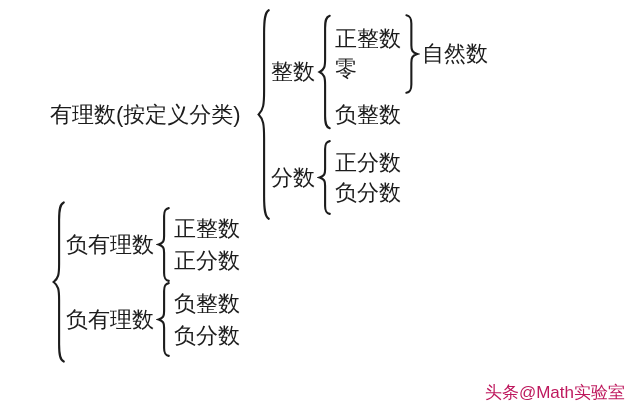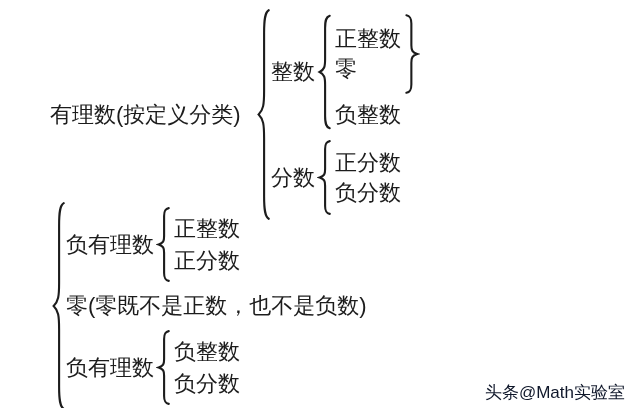--- a/index.html
+++ b/index.html
@@ -22,21 +22,21 @@
   .brace-big{width:15px;margin:-7px 0 -7px 1px;}
   .brace-inner{width:15px;margin:0 3px 0 2px;}
   .brace-nat{width:16px;margin:0 2px 0 3px;}
   .w66{width:66px;}
   .group-fraction{margin-top:10px;}
   .neg-cell{margin-top:6px;}
   .t2 .cell{height:32px;}
   .zero-line{height:38px;margin:5px 0;display:flex;align-items:center;white-space:nowrap;}
   .watermark{
     position:absolute;right:14px;bottom:7px;font-size:17px;
-    color:#0f172a;text-shadow:1px 1px 0 #ffffff;white-space:nowrap;
+    color:#be185d;text-shadow:1px 1px 0 #ffffff;white-space:nowrap;
   }
 </style>
 </head>
 <body>
 
 <div class="stage">
 
   <div class="tree tree-definition">
     <div class="root-label">有理数(按定义分类)</div>
 
@@ -59,20 +59,21 @@
           <div class="row">
             <div class="col w66">
               <div class="cell">正整数</div>
               <div class="cell">零</div>
             </div>
             <span class="brace brace-nat">
               <svg viewBox="0 0 20 100" preserveAspectRatio="none">
                 <path d="M3 1.5 C8 2.5 9.2 5.5 9.2 12 L9.2 39 C9.2 45.5 10.2 47.8 16.5 50 C10.2 52.2 9.2 54.5 9.2 61 L9.2 88 C9.2 94.5 8 97.5 3 98.5" fill="none" stroke="#1c1c1c" stroke-width="2.1" stroke-linecap="round" vector-effect="non-scaling-stroke"></path>
               </svg>
             </span>
+            <div class="node">自然数</div>
           </div>
           <div class="cell w66 neg-cell">负整数</div>
         </div>
       </div>
 
       <div class="row group-fraction">
         <div class="node">分数</div>
         <span class="brace brace-inner">
           <svg viewBox="0 0 20 100" preserveAspectRatio="none">
             <path d="M17 1.5 C12 2.5 10.8 5.5 10.8 12 L10.8 39 C10.8 45.5 9.8 47.8 3.5 50 C9.8 52.2 10.8 54.5 10.8 61 L10.8 88 C10.8 94.5 12 97.5 17 98.5" fill="none" stroke="#1c1c1c" stroke-width="2.1" stroke-linecap="round" vector-effect="non-scaling-stroke"></path>
@@ -102,21 +103,20 @@
           <svg viewBox="0 0 20 100" preserveAspectRatio="none">
             <path d="M17 1.5 C12 2.5 10.8 5.5 10.8 12 L10.8 39 C10.8 45.5 9.8 47.8 3.5 50 C9.8 52.2 10.8 54.5 10.8 61 L10.8 88 C10.8 94.5 12 97.5 17 98.5" fill="none" stroke="#1c1c1c" stroke-width="2.1" stroke-linecap="round" vector-effect="non-scaling-stroke"></path>
           </svg>
         </span>
         <div class="col">
           <div class="cell cell-left">正整数</div>
           <div class="cell cell-left">正分数</div>
         </div>
       </div>
 
-      <div class="zero-line">零(零既不是正数，也不是负数)</div>
 
       <div class="row">
         <div class="node">负有理数</div>
         <span class="brace brace-inner">
           <svg viewBox="0 0 20 100" preserveAspectRatio="none">
             <path d="M17 1.5 C12 2.5 10.8 5.5 10.8 12 L10.8 39 C10.8 45.5 9.8 47.8 3.5 50 C9.8 52.2 10.8 54.5 10.8 61 L10.8 88 C10.8 94.5 12 97.5 17 98.5" fill="none" stroke="#1c1c1c" stroke-width="2.1" stroke-linecap="round" vector-effect="non-scaling-stroke"></path>
           </svg>
         </span>
         <div class="col">
           <div class="cell cell-left">负整数</div>

